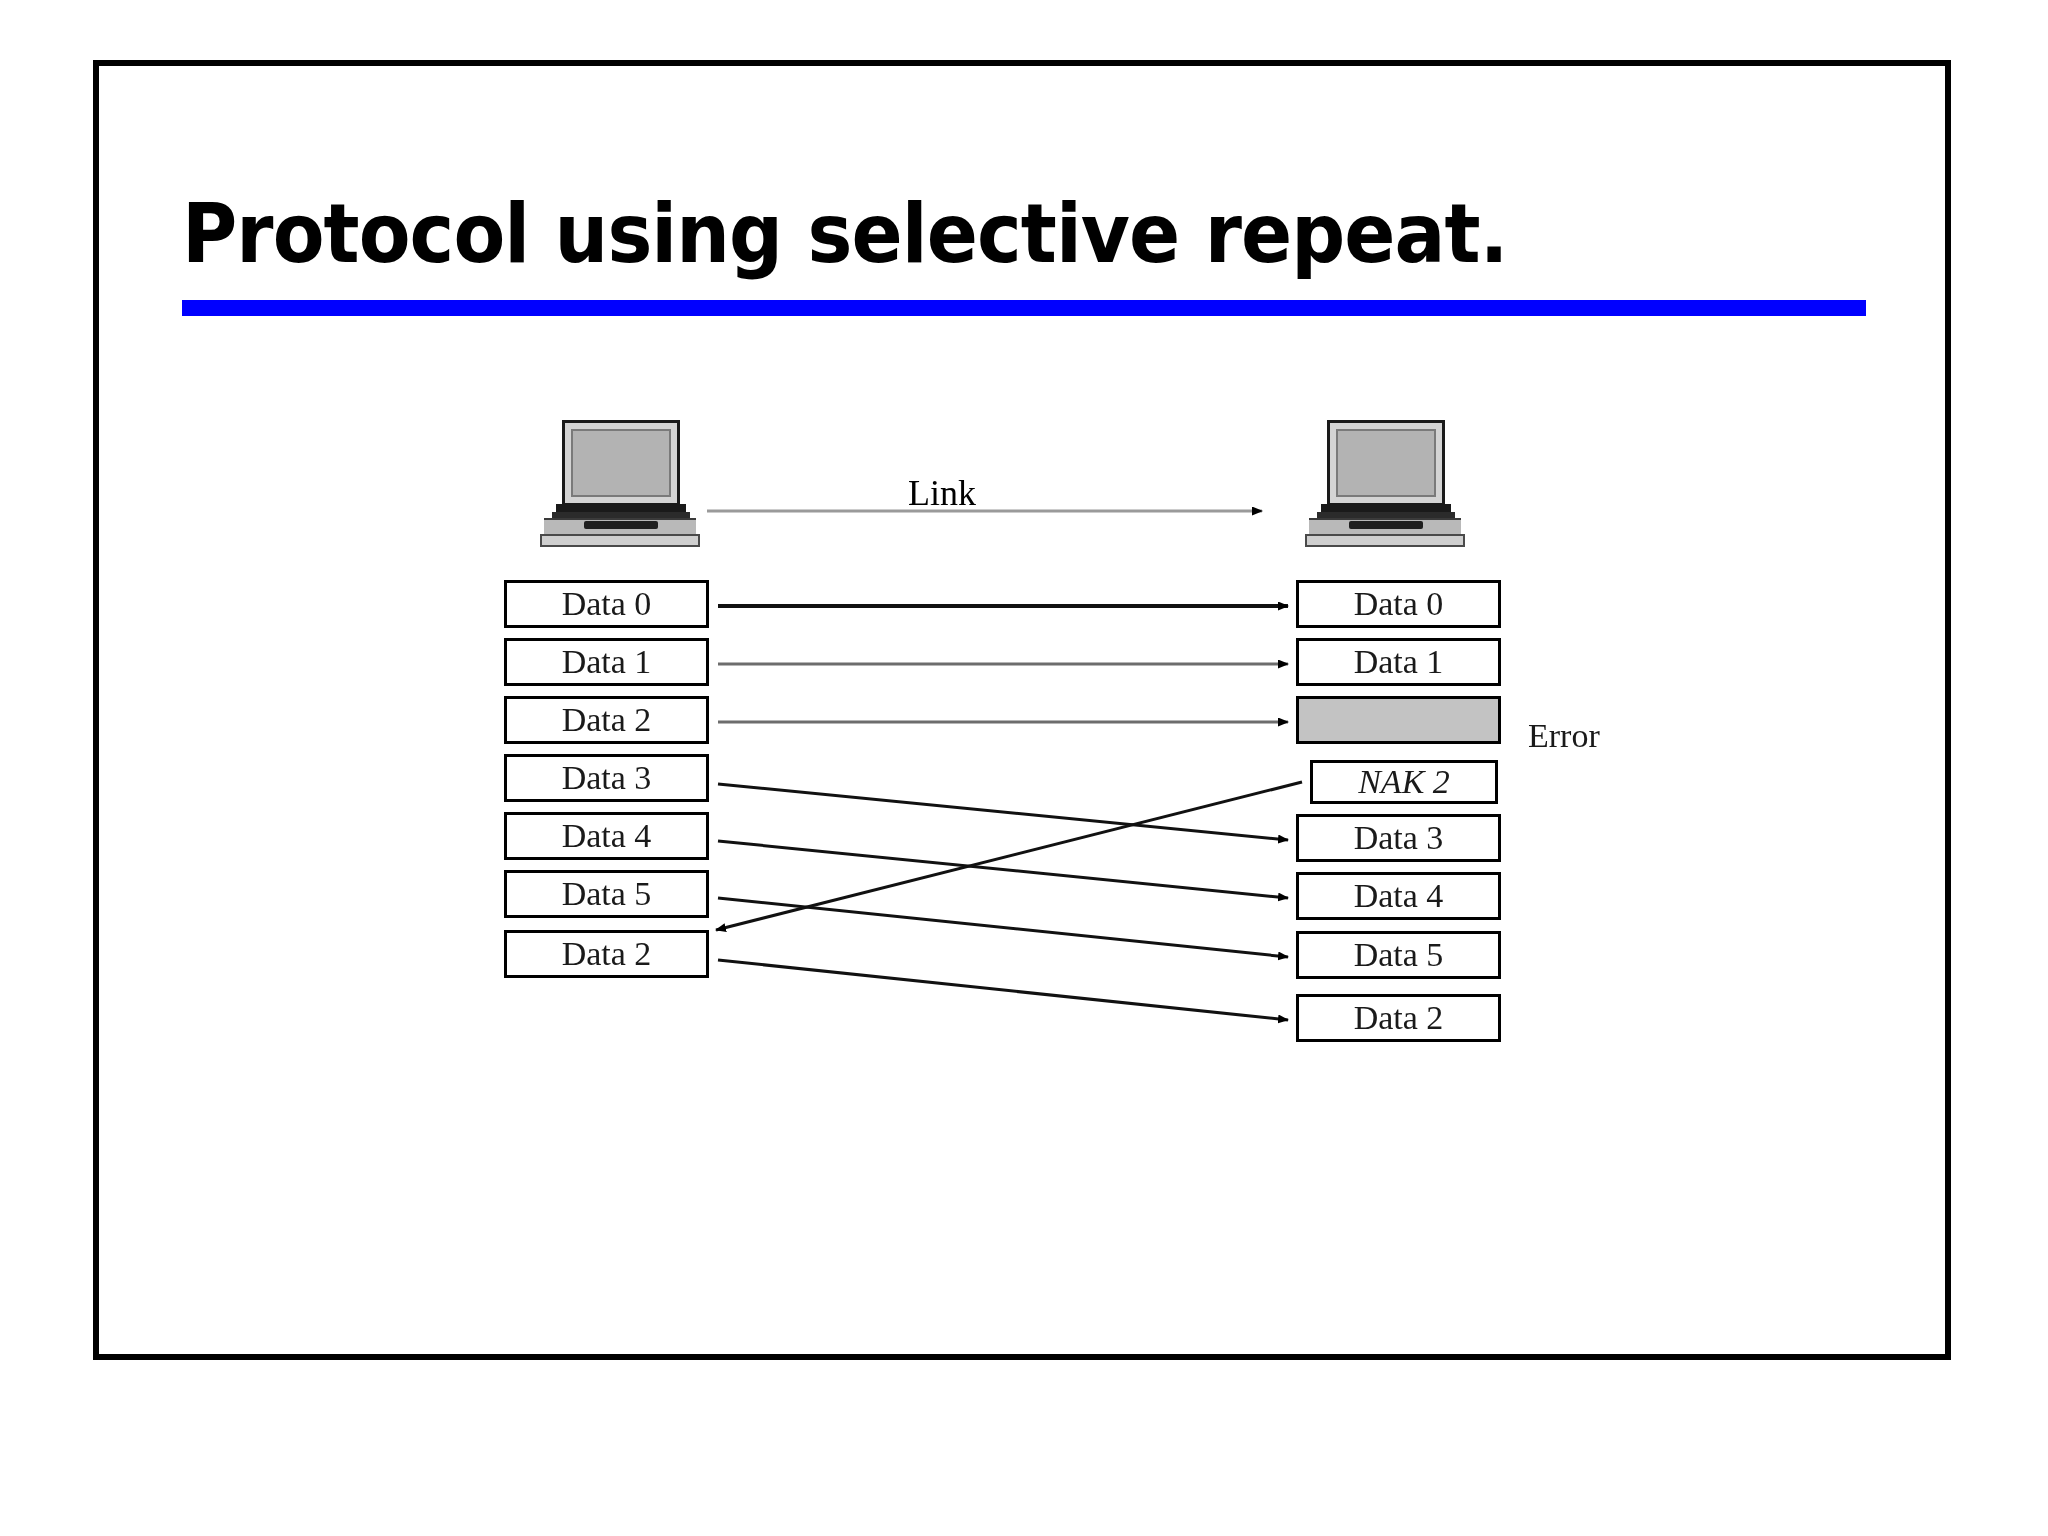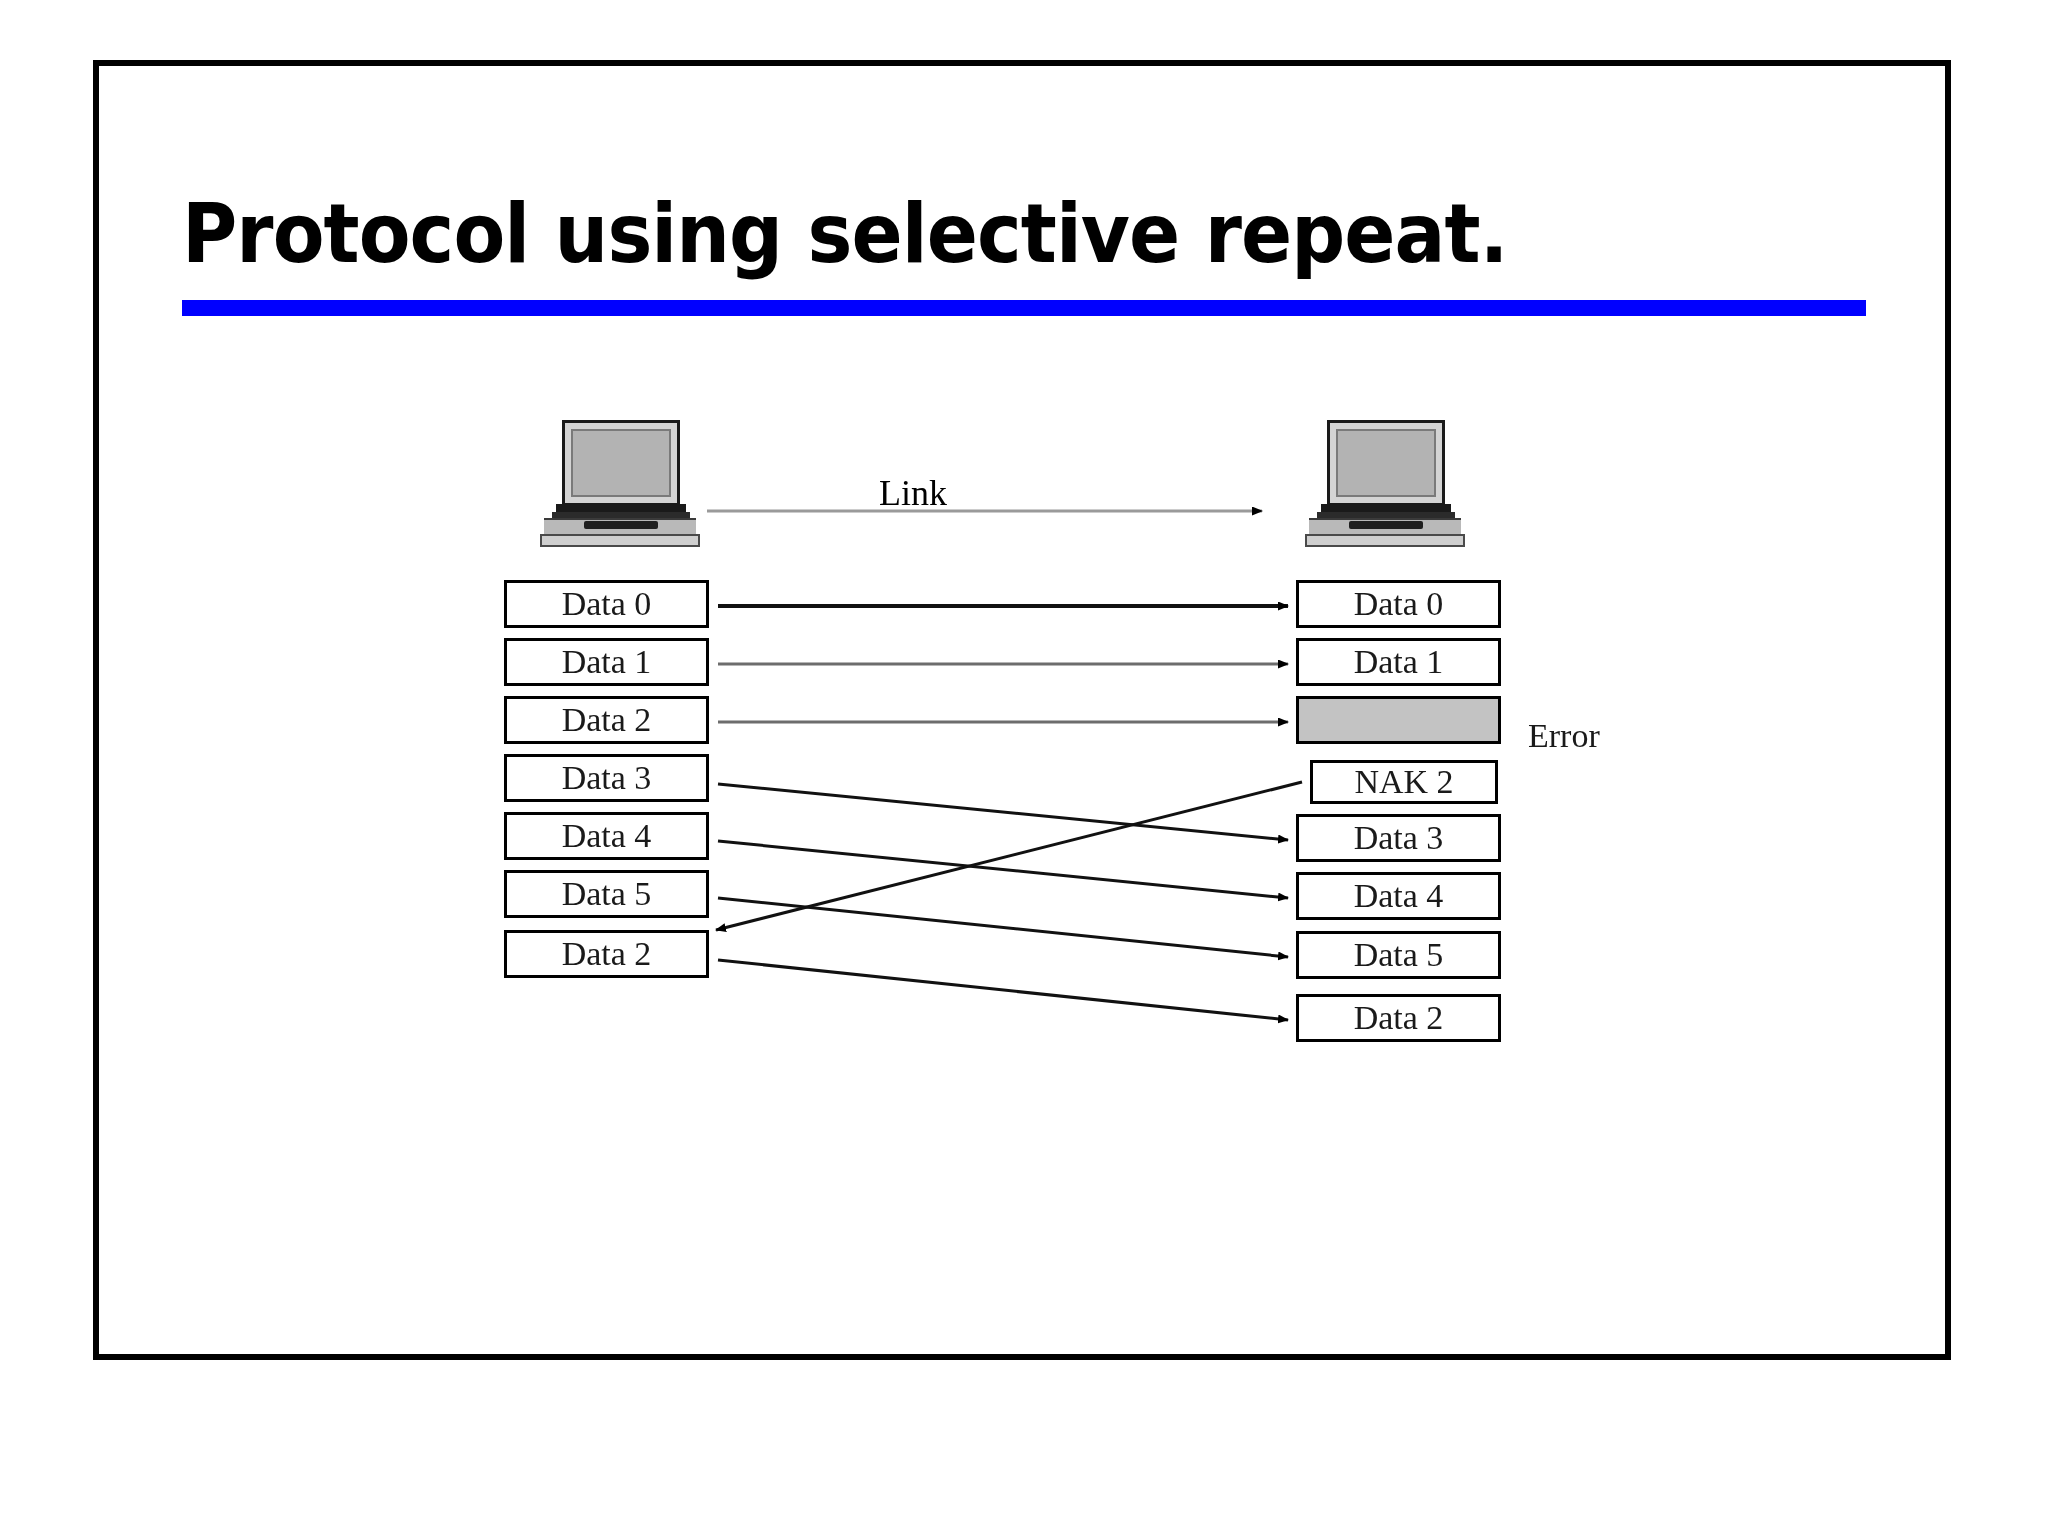--- a/index.html
+++ b/index.html
@@ -121,21 +121,21 @@
     top: 114px;
     width: 160px;
     height: 13px;
     background: #cfcfcf;
     border: 2px solid #4a4a4a;
     box-sizing: border-box;
   }
   
   #link-label {
     position: absolute;
-    left: 879px;
+    left: 908px;
     top: 472px;
     font-size: 36px;
     color: #000000;
     white-space: nowrap;
   }
   
   .pkt {
     position: absolute;
     box-sizing: border-box;
     border: 3px solid #000000;
@@ -213,21 +213,21 @@
   <div class="pkt" style="left:504px; top:638px;  width:205px; height:48px;">Data 1</div>
   <div class="pkt" style="left:504px; top:696px;  width:205px; height:48px;">Data 2</div>
   <div class="pkt" style="left:504px; top:754px;  width:205px; height:48px;">Data 3</div>
   <div class="pkt" style="left:504px; top:812px;  width:205px; height:48px;">Data 4</div>
   <div class="pkt" style="left:504px; top:870px;  width:205px; height:48px;">Data 5</div>
   <div class="pkt" style="left:504px; top:930px;  width:205px; height:48px;">Data 2</div>
 
   <div class="pkt" style="left:1296px; top:580px; width:205px; height:48px;">Data 0</div>
   <div class="pkt" style="left:1296px; top:638px; width:205px; height:48px;">Data 1</div>
   <div class="pkt err" style="left:1296px; top:696px; width:205px; height:48px;"></div>
-  <div class="pkt nak" style="left:1310px; top:760px; width:188px; height:44px;">NAK 2</div>
+  <div class="pkt nak" style="left:1310px; top:760px; width:188px; height:44px;font-style:italic;">NAK 2</div>
   <div class="pkt" style="left:1296px; top:814px; width:205px; height:48px;">Data 3</div>
   <div class="pkt" style="left:1296px; top:872px; width:205px; height:48px;">Data 4</div>
   <div class="pkt" style="left:1296px; top:931px; width:205px; height:48px;">Data 5</div>
   <div class="pkt" style="left:1296px; top:994px; width:205px; height:48px;">Data 2</div>
 
   <div id="error-label">Error</div>
 
   <svg id="arrows" viewBox="0 0 2048 1536">
     <defs>
       <marker id="ah" markerWidth="11" markerHeight="9" refX="10" refY="4.5" orient="auto" markerUnits="userSpaceOnUse">

